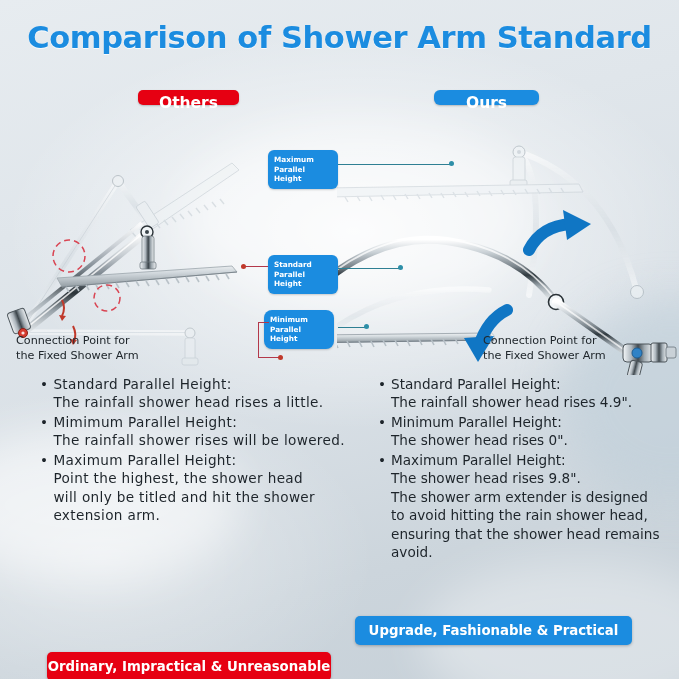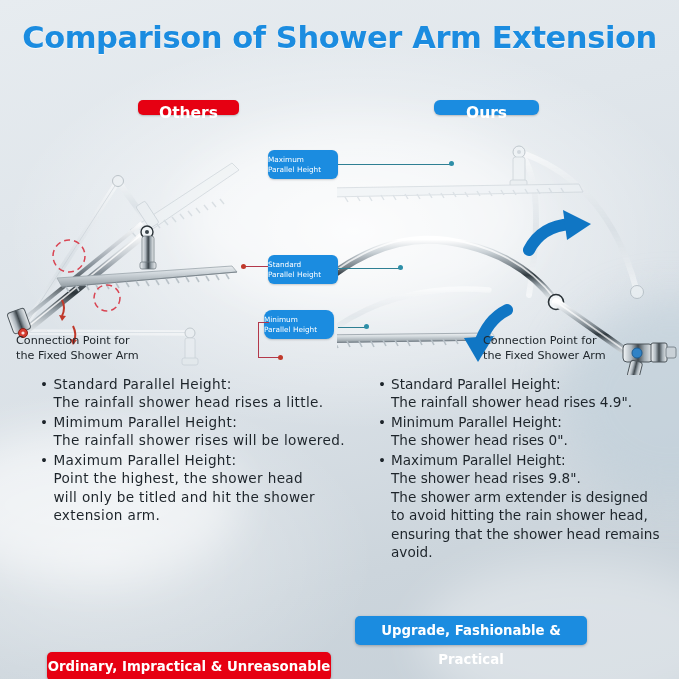--- a/index.html
+++ b/index.html
@@ -23,30 +23,29 @@
     position:absolute;left:0;top:20px;width:679px;text-align:center;
     font-size:30.5px;font-weight:bold;letter-spacing:-.4px;
     color:#1b8ce0;
     text-shadow:0 1px 0 rgba(255,255,255,.75);
     white-space:nowrap;
   }
   .badge{
     position:absolute;height:15px;line-height:27px;text-align:center;
     border-radius:5px;color:#fff;font-size:15.5px;font-weight:bold;
     box-shadow:0 1px 2px rgba(0,0,0,.22);
-    margin-top:10px;
   }
   #badge-others{left:138px;top:90px;width:101px;background:#e60012;}
   #badge-ours{left:434px;top:90px;width:105px;background:#1b8ce0;border-radius:6px;}
 
   
   .calloutbox{
     position:absolute;width:70px;border-radius:6px;background:#1b8ce0;
-    color:#fff;font-size:7.3px;font-weight:normal;line-height:1.32;
-    padding:5px 0;box-sizing:border-box;
+    color:#fff;font-size:7.3px;font-weight:bold;line-height:1.32;
+    padding:5px 6px;box-sizing:border-box;
     box-shadow:0 1px 2px rgba(0,0,0,.18);
   }
   #cb-max{left:268px;top:150px;}
   #cb-std{left:268px;top:255px;}
   #cb-min{left:264px;top:310px;border-radius:8px;}
 
   
   .lead{position:absolute;height:1px;}
   .lead.teal{background:#2e7f93;}
   .lead.red{background:#b3384a;}
@@ -79,35 +78,35 @@
   .bullet-lines div.head{font-size:13.6px;}
   .wide div{letter-spacing:.35px;}
 
   
   .footbtn{
     position:absolute;height:29px;line-height:29px;text-align:center;
     border-radius:5px;color:#fff;font-size:13.3px;font-weight:bold;
     box-shadow:0 1px 3px rgba(0,0,0,.25);
   }
   #foot-left{left:47px;top:652px;width:284px;background:#e60012;}
-  #foot-right{left:355px;top:616px;width:232px;background:#1b8ce0;}
+  #foot-right{left:355px;top:616px;width:277px;background:#1b8ce0;}
 
   svg{display:block;}
 </style>
 </head>
 <body>
 
 <div id="page">
 
   <div class="cloud" style="left:-60px;top:430px;width:300px;height:150px;background:rgba(255,255,255,.5);"></div>
   <div class="cloud" style="left:420px;top:560px;width:320px;height:160px;background:rgba(255,255,255,.35);"></div>
   <div class="cloud" style="left:180px;top:120px;width:360px;height:190px;background:rgba(255,255,255,.42);"></div>
   <div class="cloud" style="left:560px;top:300px;width:220px;height:200px;background:rgba(190,205,216,.55);"></div>
 
-  <div id="title">Comparison of Shower Arm Extension</div>
+  <div id="title">Comparison of Shower Arm Standard</div>
 
   <div class="badge" id="badge-others">Others</div>
   <div class="badge" id="badge-ours">Ours</div>
 
   <div class="panel" id="panel-left">
     <svg width="268" height="235" viewBox="0 0 268 235">
       <defs>
         <linearGradient id="chrome" x1="0" y1="0" x2="0" y2="1">
           <stop offset="0%" stop-color="#ffffff"></stop>
           <stop offset="22%" stop-color="#c8ced3"></stop>

